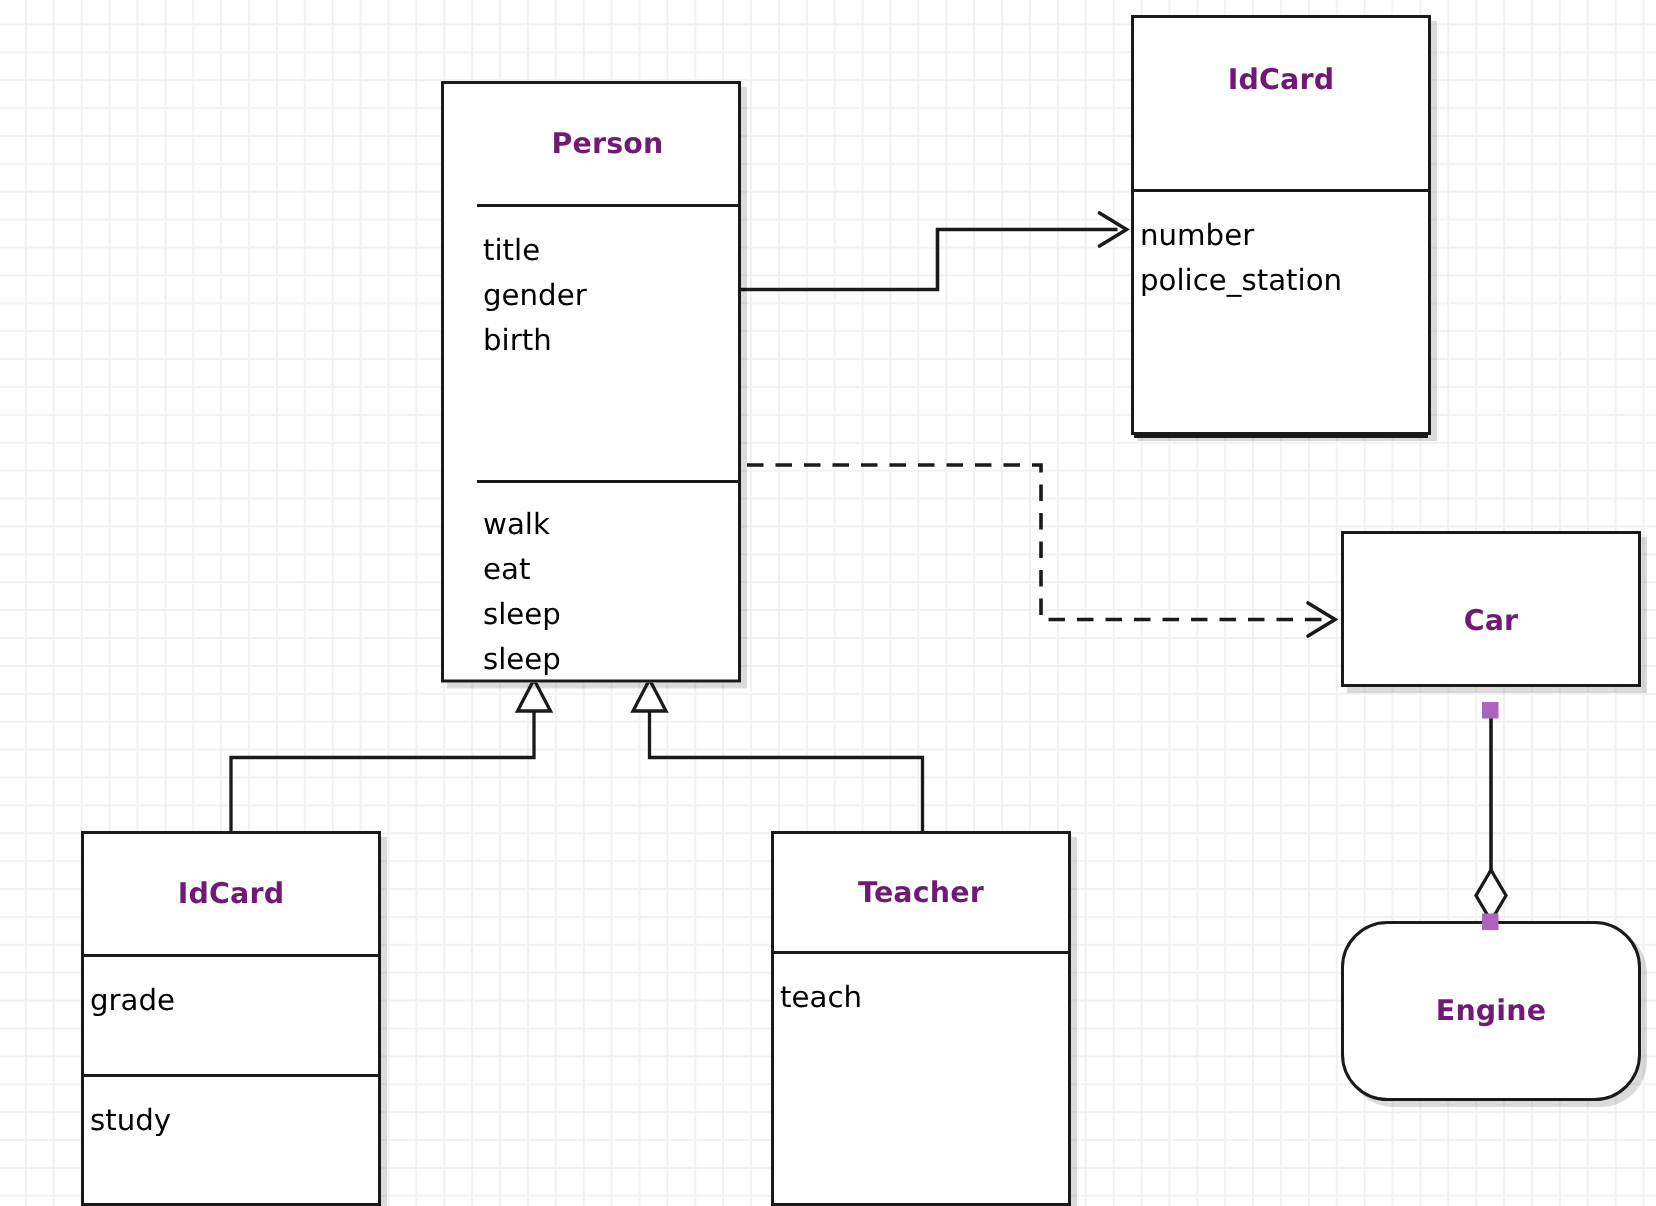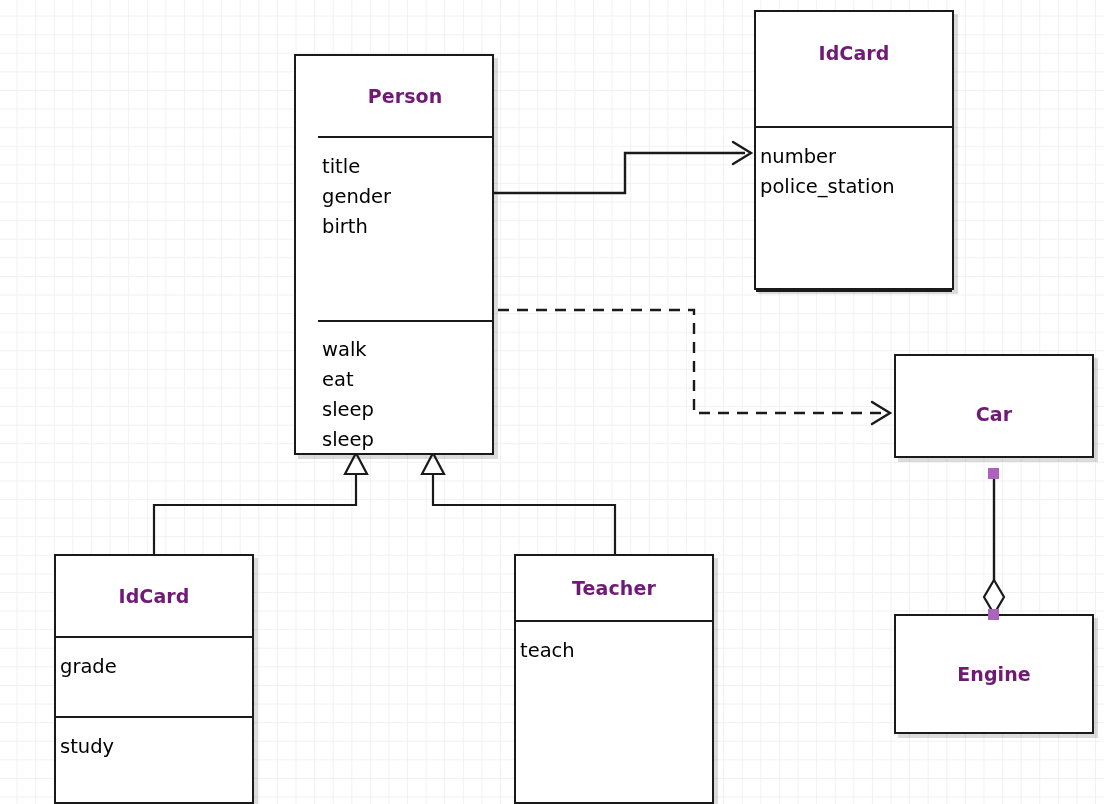--- a/index.html
+++ b/index.html
@@ -145,35 +145,35 @@
     </div>
     <div class="compartment member-list" style="height:80px;">
       <div class="member">grade</div>
     </div>
     <div class="compartment member-list" style="height:90px;">
       <div class="member">study</div>
     </div>
   </div>
 
   <div class="uml-class" style="left:514px; top:554px; width:200px; height:250px;">
-    <div class="compartment class-title" style="height:64px;border-radius:14px;">
+    <div class="compartment class-title" style="height:78px;border-radius:14px;">
       <span>Teacher</span>
     </div>
     <div class="compartment member-list" style="height:90px;">
       <div class="member">teach</div>
     </div>
   </div>
 
   <div class="uml-class" style="left:894px; top:354px; width:200px; height:104px;">
     <div class="compartment class-title" style="height:116px;">
       <span>Car</span>
     </div>
   </div>
 
-  <div class="uml-class" style="left:894px; top:614px; width:200px; height:120px;">
+  <div class="uml-class" style="left:894px; top:614px; width:200px; height:120px;border-radius:31px;">
     <div class="compartment class-title" style="height:116px;">
       <span>Engine</span>
     </div>
   </div>
 
   <div class="handle" style="left: 988px; top: 468px; background: rgb(172, 99, 189);"></div>
   <div class="handle" style="left: 988px; top: 609px; background: rgb(172, 99, 189);"></div>
 
 </div>
 

